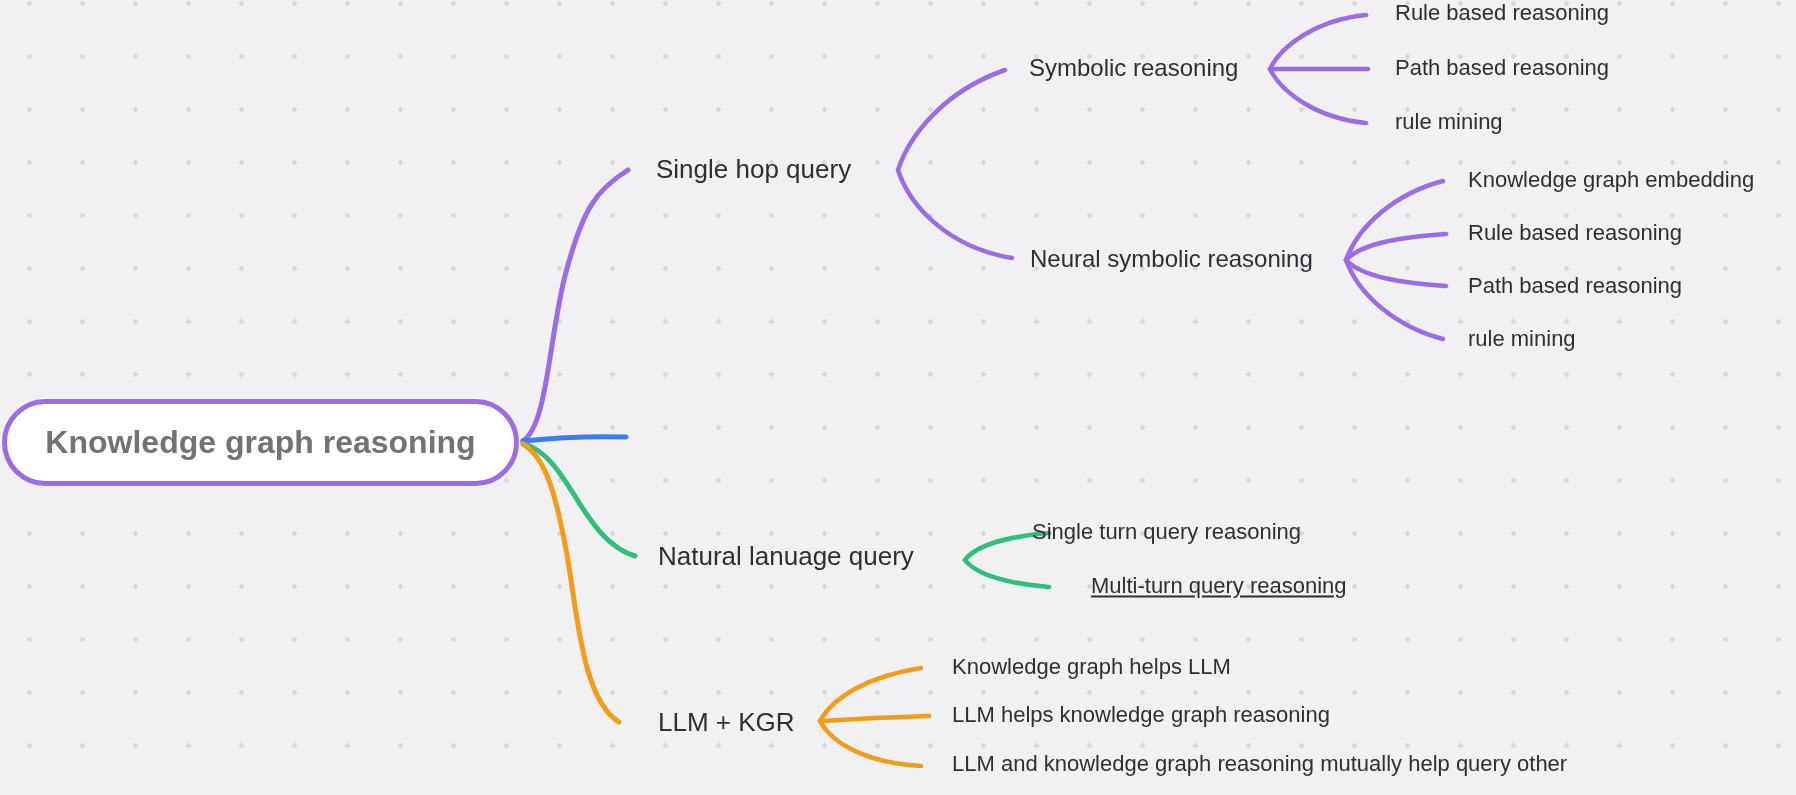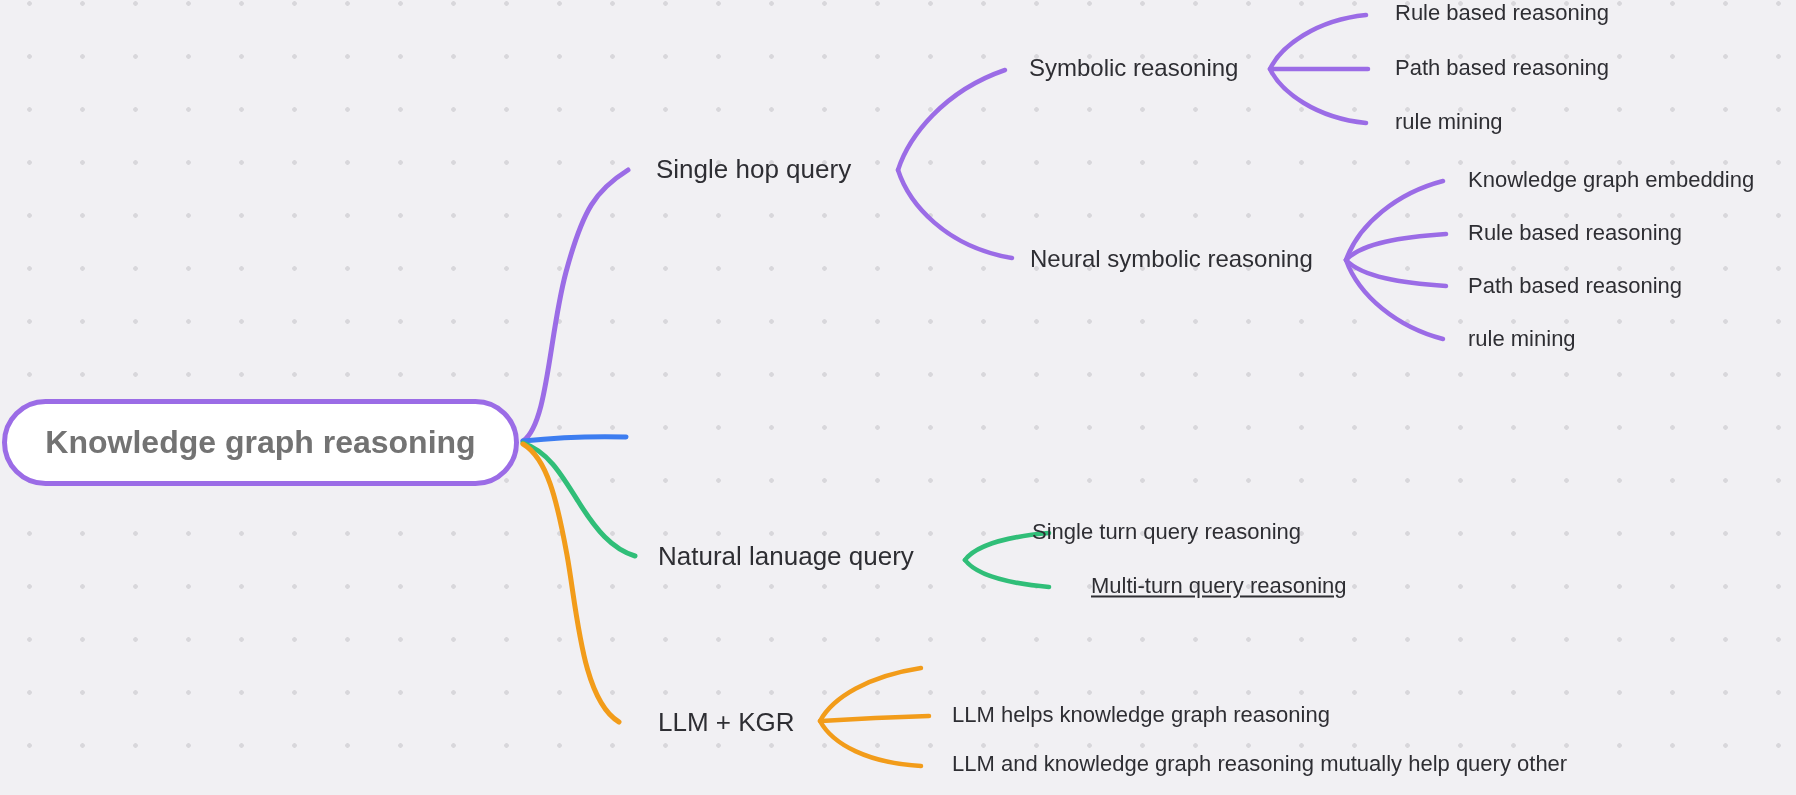--- a/index.html
+++ b/index.html
@@ -69,15 +69,16 @@
     <div class="node-label lvl2" style="left: 1030px; top: 260px; color: rgb(46, 46, 51);">Neural symbolic reasoning</div>
     <div class="node-label lvl3" style="left: 1395px; top: 14px; color: rgb(46, 46, 51);">Rule based reasoning</div>
     <div class="node-label lvl3" style="left: 1395px; top: 69px; color: rgb(46, 46, 51);">Path based reasoning</div>
     <div class="node-label lvl3" style="left: 1395px; top: 123px; color: rgb(46, 46, 51);">rule mining</div>
     <div class="node-label lvl3" style="left: 1468px; top: 181px; color: rgb(46, 46, 51); text-align: center;">Knowledge graph embedding</div>
     <div class="node-label lvl3" style="left: 1468px; top: 234px; color: rgb(46, 46, 51);">Rule based reasoning</div>
     <div class="node-label lvl3" style="left: 1468px; top: 287px; color: rgb(46, 46, 51);">Path based reasoning</div>
     <div class="node-label lvl3" style="left: 1468px; top: 340px; color: rgb(46, 46, 51);">rule mining</div>
     <div class="node-label lvl3" style="left: 1032px; top: 533px; color: rgb(46, 46, 51);">Single turn query reasoning</div>
     <div class="node-label lvl3" style="left: 1091px; top: 587px; color: rgb(46, 46, 51); text-decoration: underline;">Multi-turn query reasoning</div>
+    <div class="node-label lvl3" style="left: 952px; top: 668px; color: rgb(46, 46, 51);">Knowledge graph helps LLM</div>
     <div class="node-label lvl3" style="left: 952px; top: 716px; color: rgb(46, 46, 51);">LLM helps knowledge graph reasoning</div>
     <div class="node-label lvl3" style="left: 952px; top: 765px; color: rgb(46, 46, 51);">LLM and knowledge graph reasoning mutually help query other</div>
   </div>
 
 </body></html>

